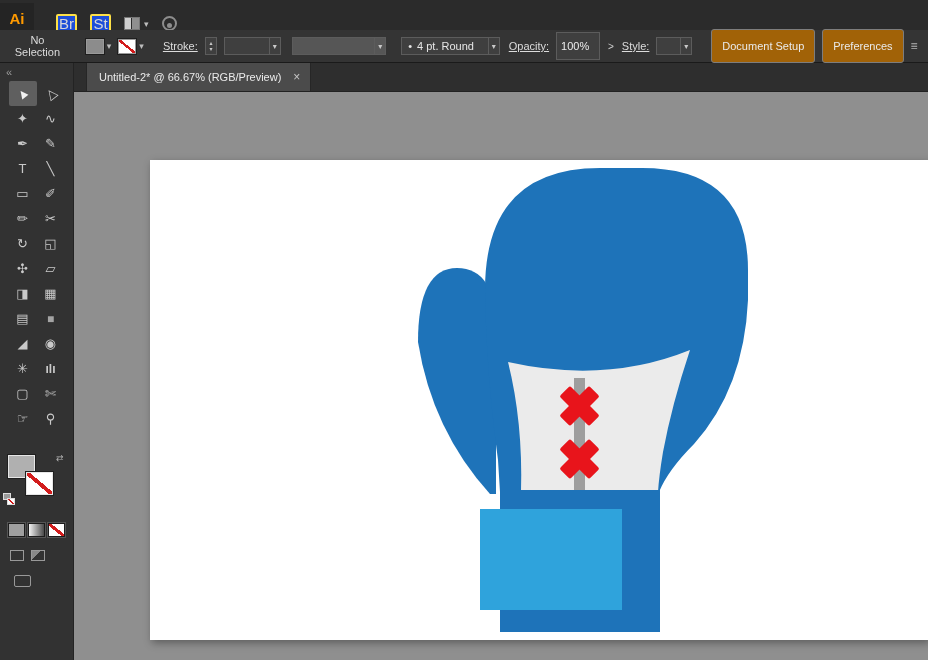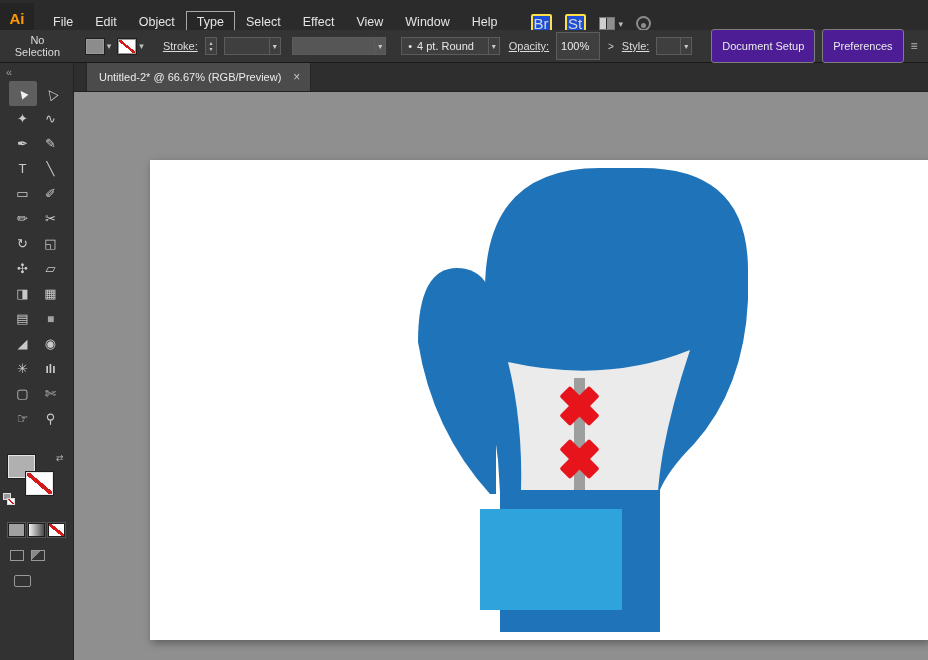--- a/index.html
+++ b/index.html
@@ -39,21 +39,21 @@
              flex-direction:column; align-items:center; justify-content:center; line-height:6px; }
   .stepper span { color:#c9c9c9; font-size:6px; }
   .dd { height:18px; background:#3f3f3f; border:1px solid #5c5c5c; display:flex; align-items:center;
         color:#e6e6e6; font-size:11px; }
   .dd .dd-chev { margin-left:auto; border-left:1px solid #5c5c5c; padding:0 3px; color:#c9c9c9; font-size:8px;
                  align-self:stretch; display:flex; align-items:center; }
   .dd.disabled { background:#565656; }
   .numbox { width:46px; height:28px; background:#3f3f3f; border:1px solid #5c5c5c; color:#ececec;
             font-size:11px; display:flex; align-items:center; padding:0 4px; }
   .panel-arrow { color:#cfcfcf; font-size:10px; padding:0 1px; }
-  .btn { height:20px; border:1px solid #7d7d7d; border-radius:3px; background:#4c1d95; color:#eaeaea;
+  .btn { height:20px; border:1px solid #7d7d7d; border-radius:3px; background:#a16207; color:#eaeaea;
          font-size:11px; padding:16px 10px; display:flex; align-items:center; white-space:nowrap; }
   .cb-clip { margin-left:auto; color:#b5b5b5; font-size:12px; width:10px; overflow:hidden; }
 
   
   .tabbar { position:absolute; left:74px; top:63px; right:0; height:29px; background:#2e2e2e;
             border-bottom:1px solid #222; display:flex; align-items:stretch; }
   .tab { margin-left:12px; background:#4b4b4b; border-left:1px solid #262626; border-right:1px solid #262626;
          display:flex; align-items:center; gap:12px; padding:0 10px 0 12px; color:#ebebeb; font-size:11px; }
   .tab-close { color:#c5c5c5; font-size:12px; }
 
@@ -98,31 +98,20 @@
   .canvas { position:absolute; left:74px; top:92px; right:0; bottom:0; background:#8f8f8f; overflow:hidden; }
   .artboard { position:absolute; left:76px; top:68px; width:778px; height:480px; background:#ffffff;
               box-shadow:2px 3px 8px rgba(0,0,0,0.35); }
   .artboard svg { display:block; width:100%; height:100%; }
 </style>
 </head>
 <body>
 
 <div class="menubar">
   <div class="ai-logo">Ai</div>
-  <nav class="menus">
-    <span class="menu">File</span>
-    <span class="menu">Edit</span>
-    <span class="menu">Object</span>
-    <span class="menu active">Type</span>
-    <span class="menu">Select</span>
-    <span class="menu">Effect</span>
-    <span class="menu">View</span>
-    <span class="menu">Window</span>
-    <span class="menu">Help</span>
-  </nav>
   <div class="mbar-right">
     <span class="mini-btn">Br</span>
     <span class="mini-btn">St</span>
     <span class="ws">
       <span class="ws-icon"></span>
       <span class="chev">▾</span>
     </span>
     <span class="sync"></span>
   </div>
 </div>

